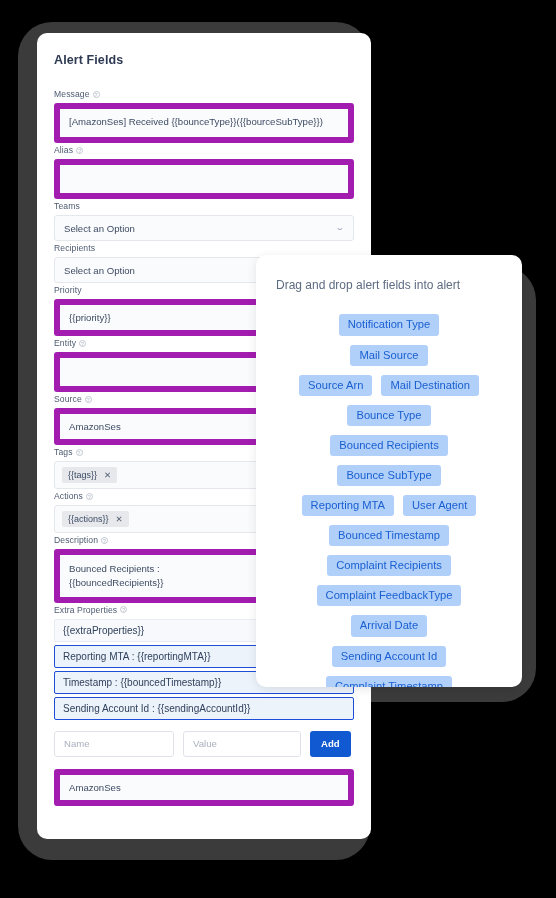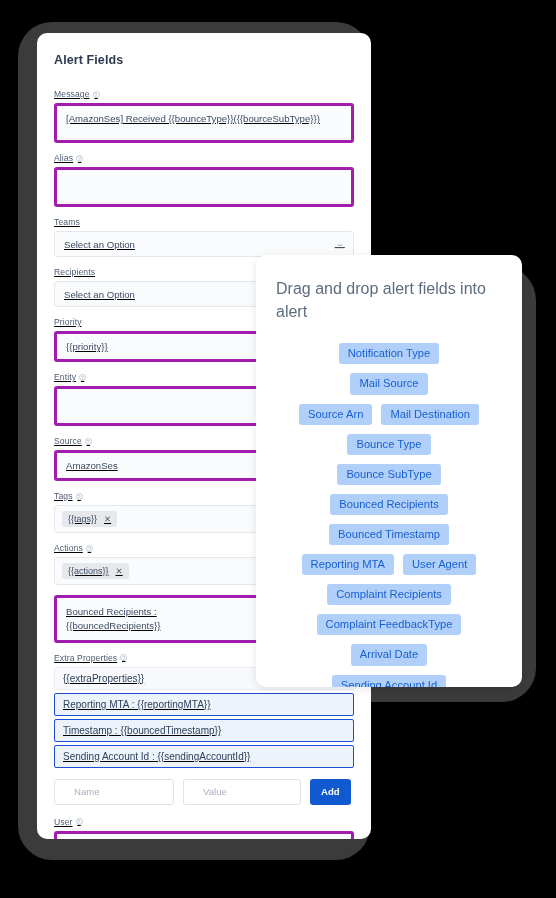--- a/index.html
+++ b/index.html
@@ -40,21 +40,21 @@
   .card-inner { padding: 20px 17px 18px 17px; }
 
   .card-title {
     font-size: 12.5px;
     font-weight: bold;
     color: #2e3a52;
     letter-spacing: .1px;
     margin: 0 0 22px 0;
   }
 
-  .field { margin-bottom: 10px; text-decoration: underline; }
+  .field { margin-bottom: 2px; }
 
   .field-label {
     font-size: 8.6px;
     color: #4d5a70;
     margin-bottom: 4px;
     display: flex;
     align-items: center;
     gap: 3px;
     letter-spacing: .1px;
   }
@@ -67,21 +67,21 @@
     color: #c2c8d2;
     font-size: 5.5px;
     line-height: 6px;
     text-align: center;
     font-weight: bold;
     flex: none;
   }
 
   .input-box {
     background: #fafbfc;
-    border: 3px solid #a21caf;
+    border: 6px solid #a21caf;
     border-radius: 3px;
     font-size: 9.6px;
     color: #3d4b63;
     padding: 7px 9px;
     min-height: 26px;
     display: flex;
     align-items: center;
     width: 100%;
   }
   .input-box.tall { min-height: 40px; align-items: flex-start; }
@@ -146,21 +146,21 @@
   }
   .prop-row.plain { background: #f7f9fc; border-color: #e8edf4; }
 
   .kv-row { display: flex; gap: 9px; align-items: center; margin: 11px 0 12px 0; }
   .kv-input {
     background: #ffffff;
     border: 1px solid #dfe3e9;
     border-radius: 3px;
     font-size: 9.6px;
     color: #a9b0bd;
-    padding: 7px 19px;
+    padding: 7px 9px;
     height: 26px;
     display: flex;
     align-items: center;
   }
   #kv-name  { width: 120px; }
   #kv-value { width: 118px; }
   .add-btn {
     background: #1159d0;
     color: #ffffff;
     font-size: 9.6px;
@@ -181,21 +181,21 @@
     position: absolute;
     left: 256px; top: 255px;
     width: 266px; height: 432px;
     background: #ffffff;
     border-radius: 10px;
     overflow: hidden;
     box-shadow: 0 2px 10px rgba(0,0,0,.10);
   }
   .dnd-inner { padding: 22px 20px 16px 20px; }
   .dnd-title {
-    font-size: 16px;
+    font-size: 12px;
     color: #5d6b80;
     line-height: 1.45;
     margin: 0 0 20px 0;
   }
   .dnd-rows { display: flex; flex-direction: column; gap: 9px; align-items: center; }
   .dnd-row  { display: flex; gap: 9px; justify-content: center; flex-wrap: nowrap; }
   .dnd-tag {
     background: #b0d0fa;
     color: #1a5fd0;
     border-radius: 3px;
@@ -298,20 +298,24 @@
         </div>
         <div class="chip-field">
           <span class="chip">
             <span>{{actions}}</span>
             <span class="chip-x">✕</span>
           </span>
         </div>
       </div>
 
       <div class="field">
+        <div class="field-label">
+          <span>Description</span>
+          <span class="help-icon">?</span>
+        </div>
         <div class="input-box desc" style="white-space:pre-line;">Bounced Recipients :
 {{bouncedRecipients}}</div>
       </div>
 
       <div class="field">
         <div class="field-label">
           <span>Extra Properties</span>
           <span class="help-icon">?</span>
         </div>
         <div class="prop-list">
@@ -322,24 +326,20 @@
         </div>
       </div>
 
       <div class="kv-row">
         <div class="kv-input" id="kv-name">Name</div>
         <div class="kv-input" id="kv-value">Value</div>
         <button class="add-btn">Add</button>
       </div>
 
       <div class="field">
-        <div class="field-label">
-          <span>User</span>
-          <span class="help-icon">?</span>
-        </div>
         <div class="input-box">AmazonSes</div>
       </div>
 
     </div>
   </div>
 
   <div id="dnd-panel">
     <div class="dnd-inner">
       <div class="dnd-title">Drag and drop alert fields into alert</div>
 
@@ -351,33 +351,33 @@
           <span class="dnd-tag">Mail Source</span>
         </div>
         <div class="dnd-row">
           <span class="dnd-tag">Source Arn</span>
           <span class="dnd-tag">Mail Destination</span>
         </div>
         <div class="dnd-row">
           <span class="dnd-tag">Bounce Type</span>
         </div>
         <div class="dnd-row">
+          <span class="dnd-tag">Bounced Recipients</span>
+        </div>
+        <div class="dnd-row">
           <span class="dnd-tag">Bounce SubType</span>
-        </div>
-        <div class="dnd-row">
-          <span class="dnd-tag">Bounced Recipients</span>
-        </div>
-        <div class="dnd-row">
-          <span class="dnd-tag">Bounced Timestamp</span>
         </div>
         <div class="dnd-row">
           <span class="dnd-tag">Reporting MTA</span>
           <span class="dnd-tag">User Agent</span>
         </div>
         <div class="dnd-row">
+          <span class="dnd-tag">Bounced Timestamp</span>
+        </div>
+        <div class="dnd-row">
           <span class="dnd-tag">Complaint Recipients</span>
         </div>
         <div class="dnd-row">
           <span class="dnd-tag">Complaint FeedbackType</span>
         </div>
         <div class="dnd-row">
           <span class="dnd-tag">Arrival Date</span>
         </div>
         <div class="dnd-row">
           <span class="dnd-tag">Sending Account Id</span>

